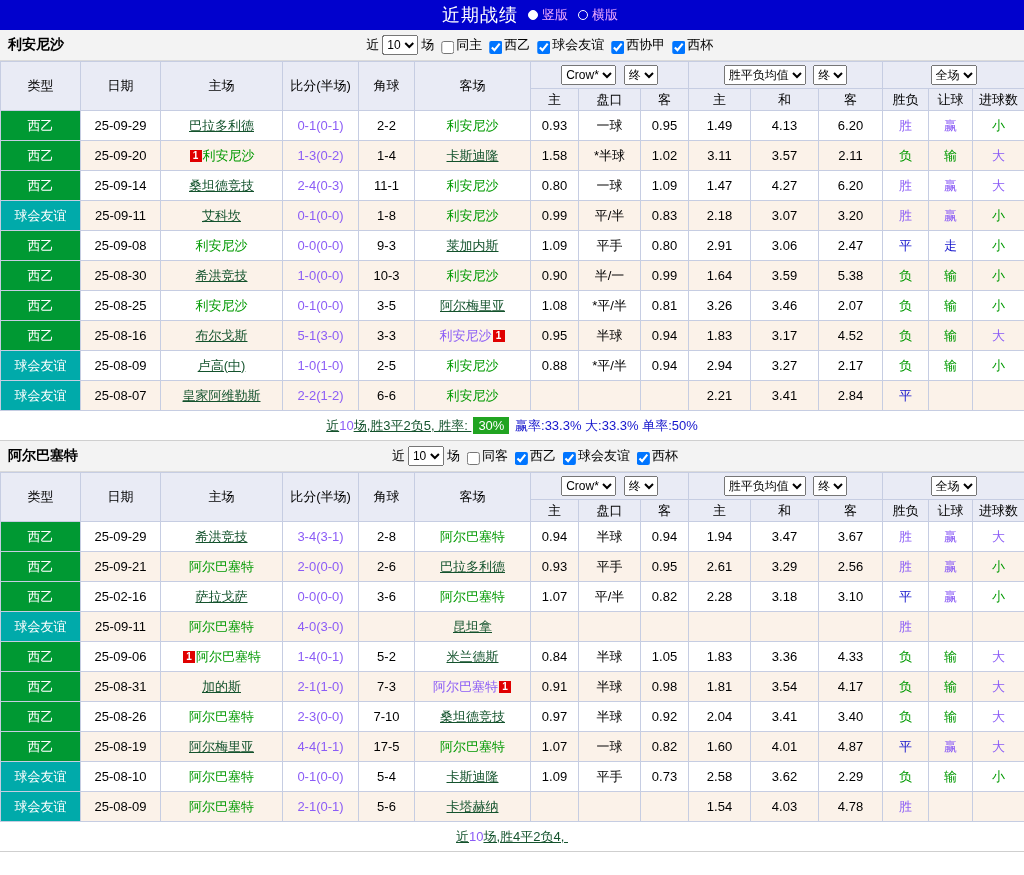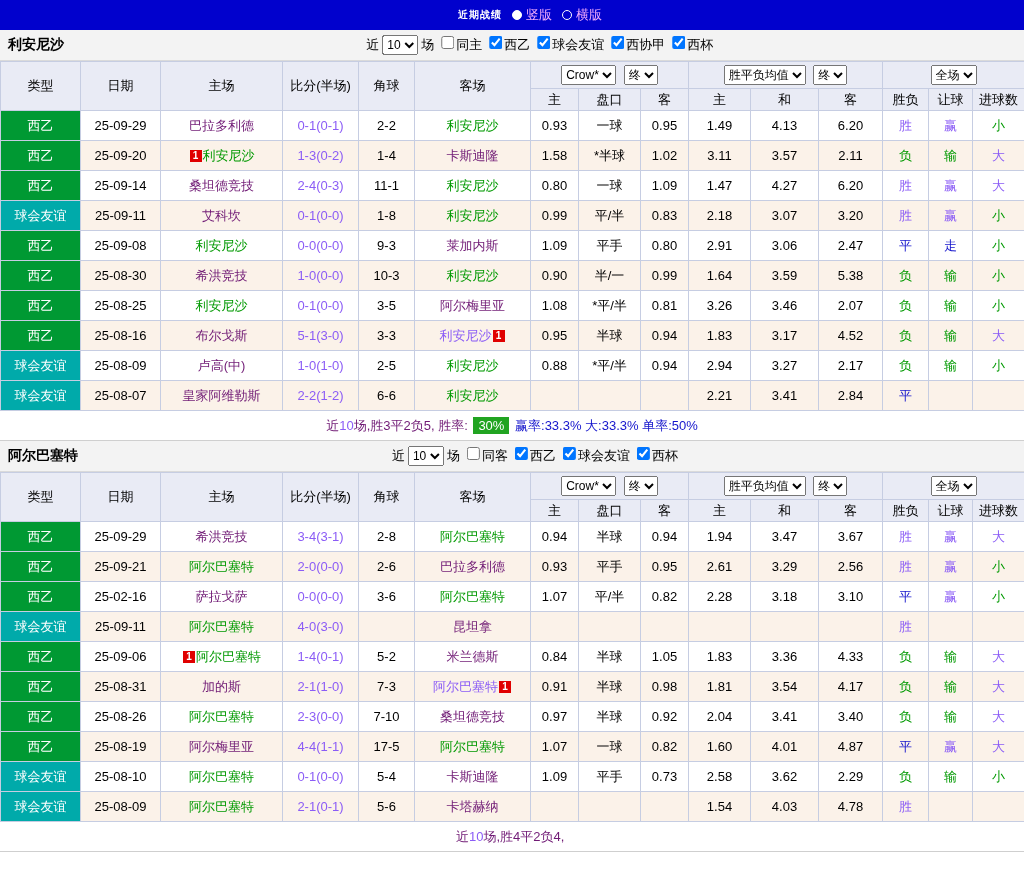--- a/index.html
+++ b/index.html
@@ -1,46 +1,46 @@
 <!DOCTYPE html>
 <html><head>
 <meta charset="utf-8">
 <style>
   html,body{margin:0;padding:0;}
   body{width:1024px;font-family:"Liberation Sans","DejaVu Sans",sans-serif;font-size:13px;background:#fff;color:#000;}
   *{box-sizing:border-box;}
 
   .topbar{height:30px;background:#0101cd;color:#fff;display:flex;align-items:center;justify-content:center;}
-  .topbar-title{font-weight:bold;font-size:10px;letter-spacing:1px;margin-left:36px;}
+  .topbar-title{font-weight:normal;font-size:18px;letter-spacing:1px;margin-left:36px;}
   .radio-opt{display:inline-flex;align-items:center;margin-left:10px;cursor:pointer;font-size:13px;color:#f0abfc;}
   .radio{width:10px;height:10px;border:1px solid #fff;border-radius:50%;margin-right:4px;display:inline-block;background:transparent;}
   .radio.checked{background:#fff;}
 
   .section-head{height:31px;background:#f3f3f3;border-bottom:1px solid #dadada;display:flex;align-items:center;position:relative;}
   .team-title{font-weight:bold;font-size:14px;margin-left:8px;}
   .filters{position:absolute;left:50%;transform:translateX(-42%);display:flex;align-items:center;white-space:nowrap;font-size:13px;}
   .filters .sel-count{margin:0 3px;}
-  .chk{display:inline-flex;align-items:flex-start;margin-left:7px;cursor:pointer;}
+  .chk{display:inline-flex;align-items:flex-end;margin-left:7px;cursor:pointer;}
   .chk input{margin:0 2px 0 0;}
   .league-filters{display:inline-flex;align-items:center;}
 
   table.grid{width:1024px;border-collapse:collapse;table-layout:fixed;}
   .grid th,.grid td{border:1px solid #c6cde2;text-align:center;padding:0 2px;white-space:nowrap;overflow:hidden;}
   .grid thead th{background:#e9ebf5;font-weight:normal;}
   .grid thead tr:first-child th{height:27px;}
   .grid thead tr:last-child th{height:22px;}
   .grid tbody td{height:30px;}
   .grid tbody tr:nth-child(even) td{background:#fbf2e9;}
   .grid tbody td.type{color:#fff;}
   .grid tbody td.type.green{background:#009933;}
   .grid tbody td.type.teal{background:#00aaaa;}
   .t-red{color:#8b5cf6;}
   .t-green{color:#009900;}
   .t-blue{color:#1414cc;}
-  .t-black{color:#701a75;}
+  .t-black{color:#14532d;text-decoration:underline;}
   .score{cursor:pointer;}
   .badge1{display:inline-block;background:#e00000;color:#fff;font-size:10px;line-height:12px;width:12px;height:12px;text-align:center;margin:0 1px;vertical-align:1px;font-weight:bold;}
   .summary{height:30px;display:flex;align-items:center;justify-content:center;border-bottom:1px solid #cfcfcf;}
   .summary span{white-space:pre;}
   .pct-badge{background:#21a421;color:#fff;padding:1px 5px;margin:0 2px;}
   .sel{font-size:12px;height:20px;font-family:inherit;margin:0 2px;}
 </style>
 </head>
 <body>
 

